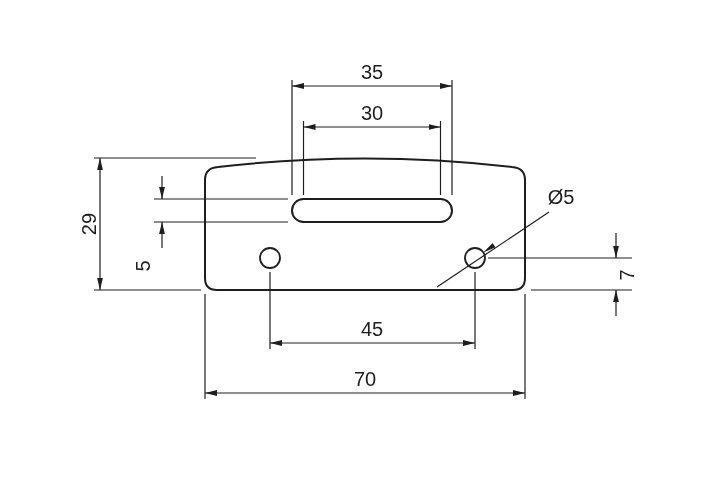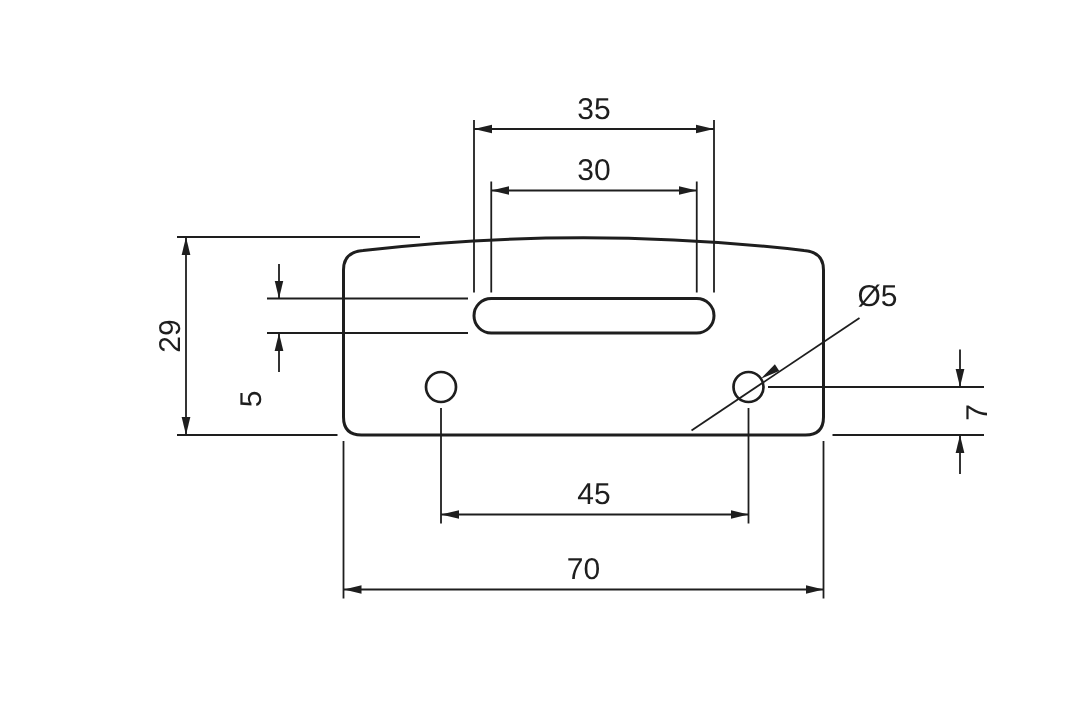--- a/index.html
+++ b/index.html
@@ -1,19 +1,19 @@
 <!DOCTYPE html>
 <html style="--ink: #1e1e1e; --background: #ffffff;"><head>
 <meta charset="utf-8">
 <style>
   html, body { margin: 0; padding: 0; background: var(--background, #ffffff); }
   .canvas {
     width: 646px; height: 480px;
     background: var(--background, #ffffff);
-    position: relative; overflow: hidden; padding-left: 24px;
+    position: relative; overflow: hidden;
   }
   svg { display: block; }
   .outline { fill: none; stroke: var(--ink, #1e1e1e); stroke-width: 2; }
   .hole    { stroke-width: 1.8; }
   .dimline { fill: none; stroke: var(--ink, #1e1e1e); stroke-width: 1.2; }
   .arrfill { fill: var(--ink, #1e1e1e); stroke: none; }
   .dimtext {
     font-family: "Liberation Sans", sans-serif;
     font-size: 20px;
     fill: var(--ink, #1e1e1e);

